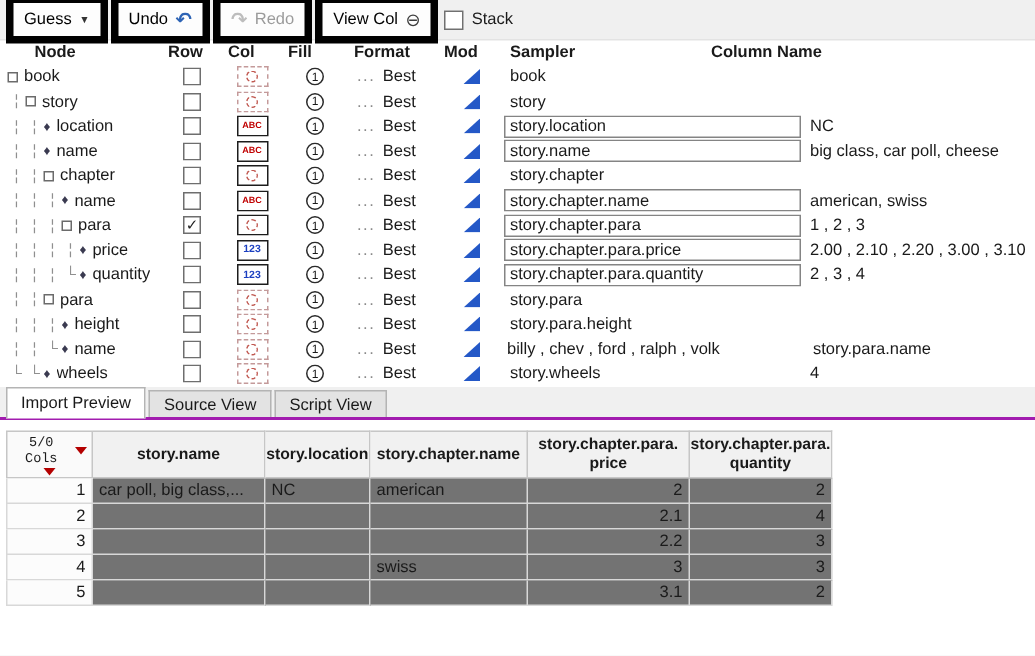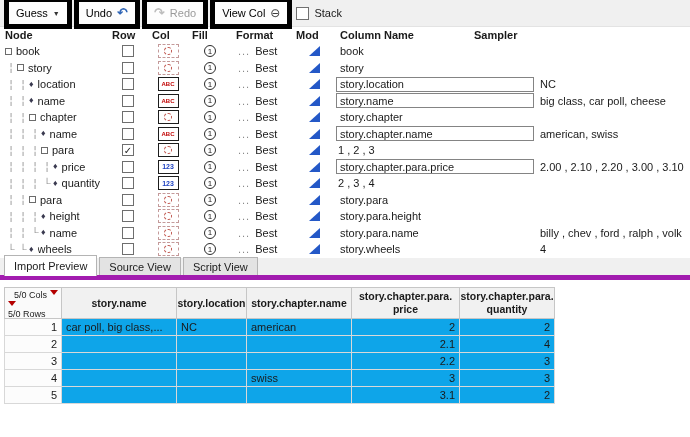--- a/index.html
+++ b/index.html
@@ -17,21 +17,21 @@
   .arrow-redo { color:#bdbdbd; font-size:13px; line-height:10px; font-weight:bold; }
   .circle-op { font-size:12px; color:#3c3c3c; line-height:10px; }
   .stack-wrap { display:inline-flex; align-items:center; gap:5px; margin-left:2px; }
   .checkbox { width:13px; height:13px; border:1px solid #707070; background:#fff; display:inline-block; }
 
   
   .tree { background:#fff; }
   .tree-header { display:grid; grid-template-columns:108px 40px 40px 44px 60px 44px 134px 1fr;
                  font-weight:bold; height:17px; align-items:center; background:#fff; border-top:1px solid #e3e3e3; }
   .tree-header .h { padding-left:4px; overflow:hidden; white-space:nowrap; }
-  .tree-header .h.first { padding-left:5px; }
+  .tree-header .h.first { padding-left:23px; }
   .tree-body { height:215px; overflow:hidden; background:#fff; }
   .trow { display:grid; grid-template-columns:108px 40px 40px 44px 60px 44px 202px 1fr; height:16.5px; align-items:center; }
   .c { overflow:hidden; white-space:nowrap; }
   .node { display:flex; align-items:center; padding-left:5px; }
   .tg { display:inline-block; width:12px; flex:0 0 12px; text-align:center; color:#8f8f8f; font-size:10px; }
   .nbox { width:7px; height:7px; flex:0 0 7px; border:1px solid #6b6b6b; background:#fff; margin-right:4px; }
   .ndia { color:#3a3a50; font-size:9px; margin-right:4px; line-height:9px; }
   .nlabel { overflow:hidden; }
   .ctr { display:flex; justify-content:center; align-items:center; }
   .cb { width:12px; height:12px; border:1px solid #6e6e6e; background:#fff; font-size:10px; line-height:11px; text-align:center; color:#222; }
@@ -45,41 +45,41 @@
           display:flex; align-items:center; justify-content:center; background:#fff; }
   .fmt { display:flex; align-items:center; gap:5px; padding-left:6px; }
   .dots { color:#8a8a8a; letter-spacing:1px; }
   .mod { display:block; }
   .namebox { display:block; width:calc(100% - 4px); margin:0; border:1px solid #848484; background:#fff;
              height:15px; padding:0 3px; font:inherit; font-size:11px; color:#1a1a1a; }
   .nameplain { padding-left:4px; }
   .samp { padding-left:2px; }
 
   
-  .tabs { display:flex; align-items:flex-end; padding:0 0 0 4px; height:22px; background:#f0f0f0; border-bottom:5px solid #a21caf; }
+  .tabs { display:flex; align-items:flex-end; padding:0 0 0 4px; height:22px; background:#f0f0f0; border-bottom:2px solid #a21caf; }
   .tab { padding:0 9px; border:1px solid #b4b4b4; border-bottom:none; background:#e3e3e3; margin-right:2px;
          height:18px; line-height:18px; white-space:nowrap; }
   .tab.active { background:#fff; height:21px; line-height:20px; margin-bottom:-1px; position:relative; z-index:2; }
 
   
   .preview { background:#fff; height:157px; padding:7px 0 0 4px; overflow:hidden; }
   .phead, .prow { display:grid; grid-template-columns:58px 115px 70px 105px 108px 95px 1fr; }
   .ph { background:#f1f1f1; border:1px solid #c6c6c6; border-left:none; font-weight:bold; font-size:10.5px;
         text-align:center; white-space:pre-line; display:flex; align-items:center; justify-content:center;
         height:32px; line-height:1.2; overflow:hidden; padding:0 1px; }
   .ph.fillh { background:#fff; border:none; }
   .ph.corner { background:#fafafa; border-left:1px solid #c6c6c6; flex-direction:column; justify-content:space-between;
                align-items:stretch; font-weight:normal; font-size:9px; padding:2px 3px; }
-  .badge { display:flex; align-items:flex-start; gap:3px; }
+  .badge { display:flex; align-items:center; gap:3px;font-family:Liberation Mono, monospace; }
   .badge.top { justify-content:flex-end; }
   .badge.bot { justify-content:flex-start;flex-direction:column; }
   .rtri { width:0; height:0; border-left:4px solid transparent; border-right:4px solid transparent; border-top:5px solid #b40000; }
   .prow { height:17px; }
   .pc { border-right:1px solid #d8d8d8; border-bottom:1px solid #d8d8d8; padding:0 4px; line-height:16px;
-        overflow:hidden; white-space:nowrap; background:#0ea5e9; }
+        overflow:hidden; white-space:nowrap; background:#737373; }
   .pc.rnum { text-align:right; border-left:1px solid #d8d8d8; background:#fcfcfc; }
   .pc.r { text-align:right; }
   .pfillc { background:#fff; }
 </style>
 </head>
 <body>
 
 <div class="window">
 
   <div class="toolbar">
@@ -106,22 +106,22 @@
   </div>
 
   <div class="tree">
     <div class="tree-header">
       <div class="h first">Node</div>
       <div class="h">Row</div>
       <div class="h">Col</div>
       <div class="h">Fill</div>
       <div class="h">Format</div>
       <div class="h">Mod</div>
+      <div class="h">Sampler</div>
       <div class="h">Column Name</div>
-      <div class="h">Sampler</div>
     </div>
     <div class="tree-body" id="tree-body">
         <div class="trow">
           <div class="c node">
             <span class="nbox"></span>
             <span class="nlabel">book</span>
           </div>
           <div class="c ctr">
             <span class="cb"></span>
           </div>
@@ -322,20 +322,23 @@
           </div>
           <div class="c fmt">
             <span class="dots">...</span>
             <span>Best</span>
           </div>
           <div class="c ctr">
             <svg class="mod" width="11" height="10" viewBox="0 0 11 10">
               <polygon points="0,10 11,10 11,0" fill="#2458c7"></polygon>
             </svg>
           </div>
+          <div class="c">
+            <input class="namebox" type="text" value="story.chapter.para" style="">
+          </div>
           <div class="c samp">1 , 2 , 3</div>
         </div>
         <div class="trow">
           <div class="c node">
             <span class="tg">¦</span>
             <span class="tg">¦</span>
             <span class="tg">¦</span>
             <span class="tg">¦</span>
             <span class="ndia">♦</span>
             <span class="nlabel">price</span>
@@ -387,20 +390,23 @@
           </div>
           <div class="c fmt">
             <span class="dots">...</span>
             <span>Best</span>
           </div>
           <div class="c ctr">
             <svg class="mod" width="11" height="10" viewBox="0 0 11 10">
               <polygon points="0,10 11,10 11,0" fill="#2458c7"></polygon>
             </svg>
           </div>
+          <div class="c">
+            <input class="namebox" type="text" value="story.chapter.para.quantity" style="">
+          </div>
           <div class="c samp">2 , 3 , 4</div>
         </div>
         <div class="trow">
           <div class="c node">
             <span class="tg">¦</span>
             <span class="tg">¦</span>
             <span class="nbox"></span>
             <span class="nlabel">para</span>
           </div>
           <div class="c ctr">
@@ -477,22 +483,22 @@
           </div>
           <div class="c fmt">
             <span class="dots">...</span>
             <span>Best</span>
           </div>
           <div class="c ctr">
             <svg class="mod" width="11" height="10" viewBox="0 0 11 10">
               <polygon points="0,10 11,10 11,0" fill="#2458c7"></polygon>
             </svg>
           </div>
+          <div class="c samp">billy , chev , ford , ralph , volk</div>
           <div class="c"><span class="nameplain">story.para.name</span></div>
-          <div class="c samp">billy , chev , ford , ralph , volk</div>
         </div>
         <div class="trow">
           <div class="c node">
             <span class="tg">└</span>
             <span class="tg">└</span>
             <span class="ndia">♦</span>
             <span class="nlabel">wheels</span>
           </div>
           <div class="c ctr">
             <span class="cb"></span>

